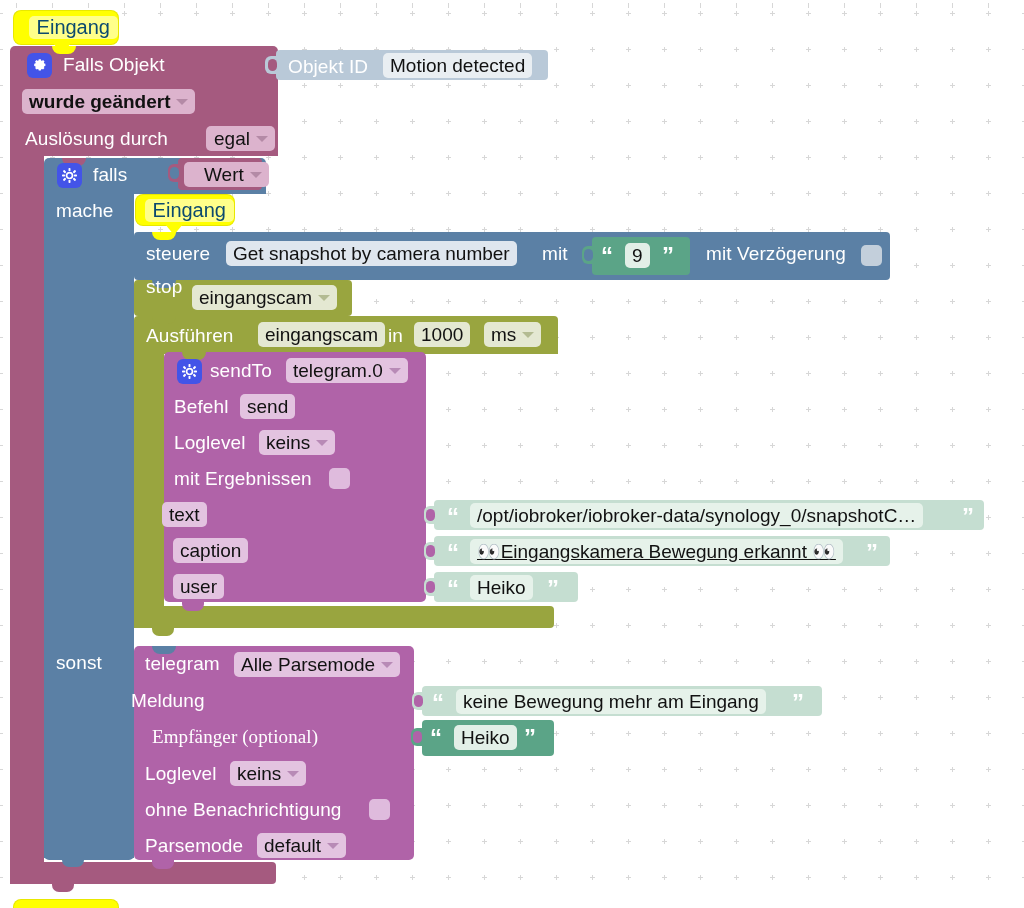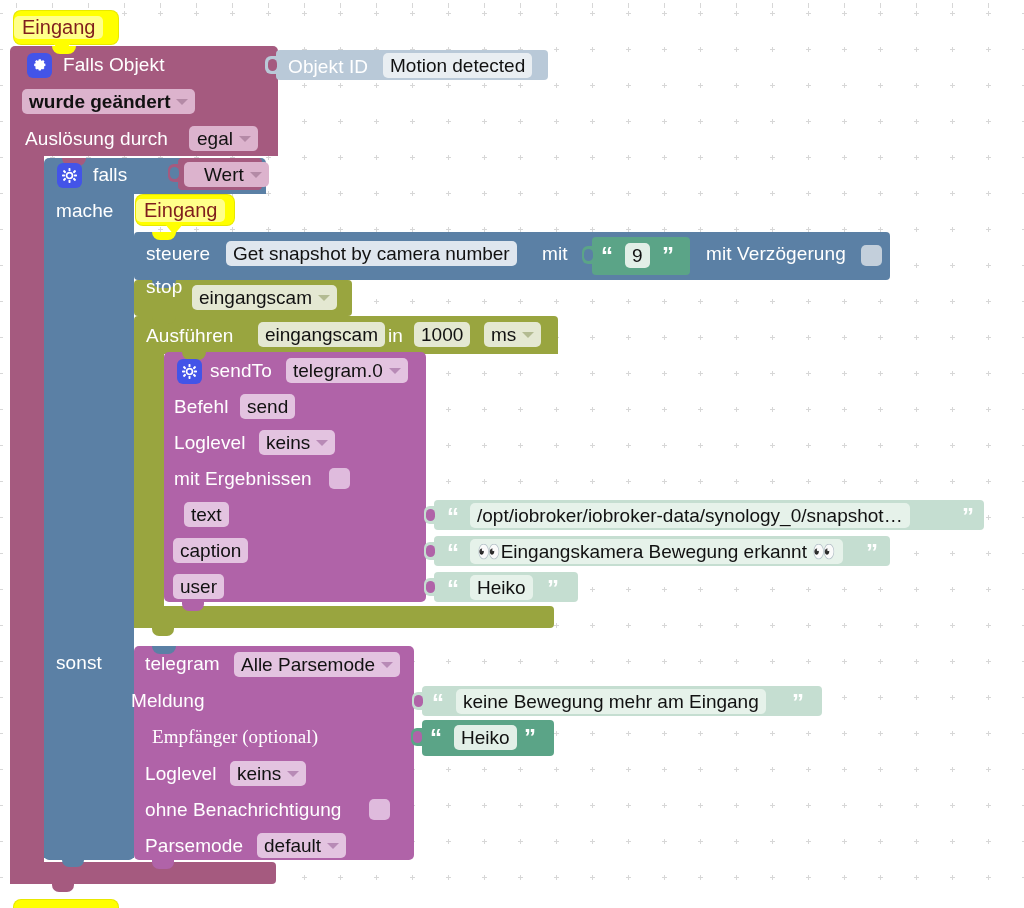--- a/index.html
+++ b/index.html
@@ -62,22 +62,22 @@
   .cbox.on-purple{background:#dfbbdd;}
   
   .gear{position:absolute;width:25px;height:25px;border-radius:6px;background:#4354e8;
         display:flex;align-items:center;justify-content:center;}
   .gear svg{display:block;}
   
   .quote{position:absolute;font-size:24px;font-weight:bold;color:#ffffff;line-height:1;}
   
   .ylabel{
     position:absolute;background:#ffff00;border-radius:7px;
-    display:flex;align-items:center;justify-content:flex-start;
-    font-size:20px;color:#7f1d1d;box-shadow:0 0 0 1px #e8e800;
+    display:flex;align-items:center;justify-content:flex-end;
+    font-size:20px;color:#0c4a6e;box-shadow:0 0 0 1px #e8e800;
   }
   .ylabel .inner{background:#ffff8a;border-radius:5px;padding:0px 8px;}
   .ytail{position:absolute;width:0;height:0;
     border-left:9px solid transparent;border-right:9px solid transparent;
     border-top:11px solid #ffff00;}
   .plug{position:absolute;}
 </style>
 </head>
 <body>
 
@@ -109,21 +109,21 @@
   <div class="field light" style="left:383px;top:53px;">
     <span>Motion detected</span>
   </div>
 
   <div class="field f-plum" style="left:22px;top:89px;font-weight:bold;">
     <span>wurde geändert</span>
     <i class="caret"></i>
   </div>
 
   <div class="rowtxt" style="left:25px;top:128px;">Auslösung durch</div>
-  <div class="field f-plum" style="left:189px;top:126px;padding-left:8px;">
+  <div class="field f-plum" style="left:206px;top:126px;padding-left:8px;">
     <span>egal</span>
     <i class="caret"></i>
   </div>
 
   <div class="blk" style="left:44px;top:158px;width:222px;height:36px;background:#5b80a5;border-radius:5px 5px 0 0;"></div>
   <div class="blk" style="left:44px;top:190px;width:90px;height:668px;background:#5b80a5;"></div>
   <div class="blk" style="left:44px;top:838px;width:90px;height:22px;background:#5b80a5;border-radius:0 0 5px 5px;"></div>
   <div class="blk" style="left:62px;top:858px;width:22px;height:9px;background:#5b80a5;border-radius:0 0 7px 7px;"></div>
   <div class="blk" style="left:62px;top:158px;width:24px;height:8px;background:#a55a7f;border-radius:0 0 8px 8px;"></div>
 
@@ -234,40 +234,40 @@
 
   <div class="rowtxt" style="left:174px;top:432px;">Loglevel</div>
   <div class="field f-purple" style="left:259px;top:430px;">
     <span>keins</span>
     <i class="caret"></i>
   </div>
 
   <div class="rowtxt" style="left:174px;top:468px;">mit Ergebnissen</div>
   <div class="cbox on-purple" style="left:329px;top:468px;"></div>
 
-  <div class="field f-purple" style="left:184px;top:502px;">
+  <div class="field f-purple" style="left:162px;top:502px;">
     <span>text</span>
   </div>
   <div class="blk" style="left:434px;top:500px;width:550px;height:30px;background:#c5ded1;border-radius:4px;"></div>
   <div class="plug" style="left:424px;top:506px;width:13px;height:18px;background:#c5ded1;border-radius:6px 0 0 6px;"></div>
   <div class="blk" style="left:426px;top:509px;width:9px;height:12px;background:#b063a8;border-radius:5px;"></div>
   <div class="quote" style="left:447px;top:505px;color:#ffffff;">“</div>
   <div class="field f-greenlight" style="left:470px;top:503px;">
-    <span>/opt/iobroker/iobroker-data/synology_0/snapshot…</span>
+    <span>/opt/iobroker/iobroker-data/synology_0/snapshotC…</span>
   </div>
   <div class="quote" style="left:962px;top:505px;color:#ffffff;">”</div>
 
   <div class="field f-purple" style="left:173px;top:538px;">
     <span>caption</span>
   </div>
   <div class="blk" style="left:434px;top:536px;width:456px;height:30px;background:#c5ded1;border-radius:4px;"></div>
   <div class="plug" style="left:424px;top:542px;width:13px;height:18px;background:#c5ded1;border-radius:6px 0 0 6px;"></div>
   <div class="blk" style="left:426px;top:545px;width:9px;height:12px;background:#b063a8;border-radius:5px;"></div>
   <div class="quote" style="left:447px;top:541px;color:#ffffff;">“</div>
-  <div class="field f-greenlight" style="left:470px;top:539px;">
+  <div class="field f-greenlight" style="left:470px;top:539px;text-decoration:underline;">
     <span>👀Eingangskamera Bewegung erkannt 👀</span>
   </div>
   <div class="quote" style="left:866px;top:541px;color:#ffffff;">”</div>
 
   <div class="field f-purple" style="left:173px;top:574px;">
     <span>user</span>
   </div>
   <div class="blk" style="left:434px;top:572px;width:144px;height:30px;background:#c5ded1;border-radius:4px;"></div>
   <div class="plug" style="left:424px;top:578px;width:13px;height:18px;background:#c5ded1;border-radius:6px 0 0 6px;"></div>
   <div class="blk" style="left:426px;top:581px;width:9px;height:12px;background:#b063a8;border-radius:5px;"></div>

